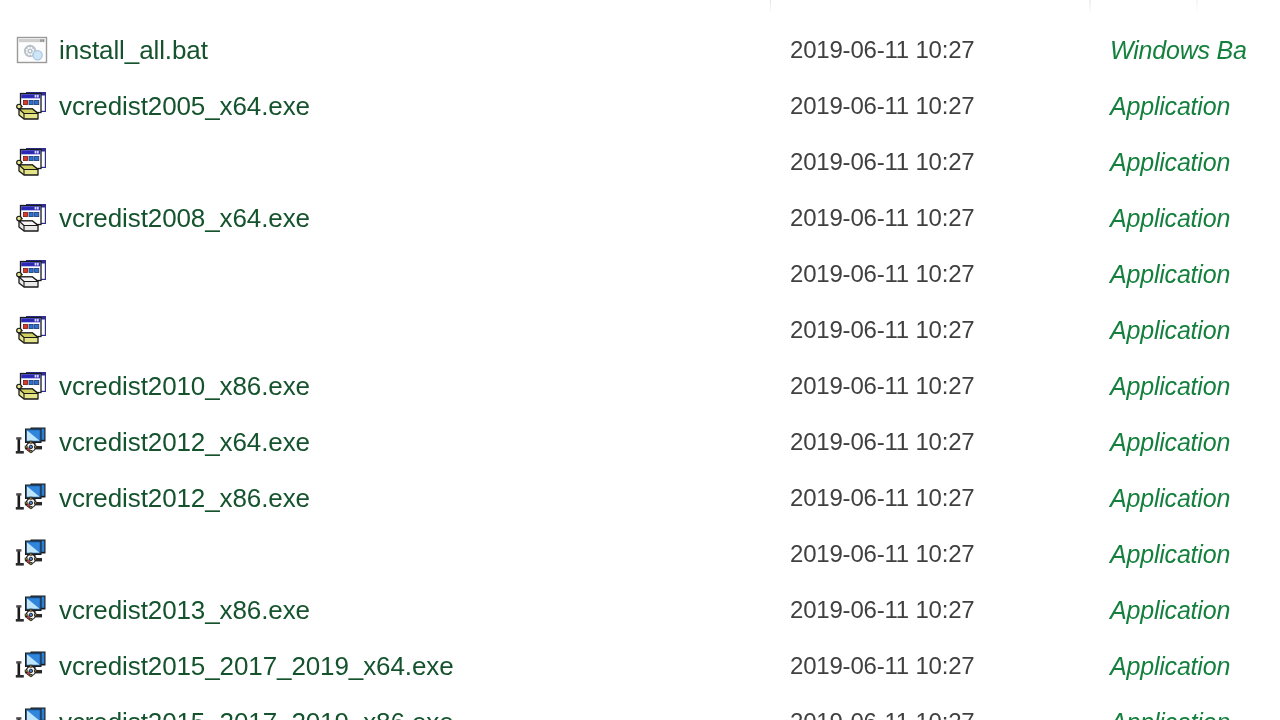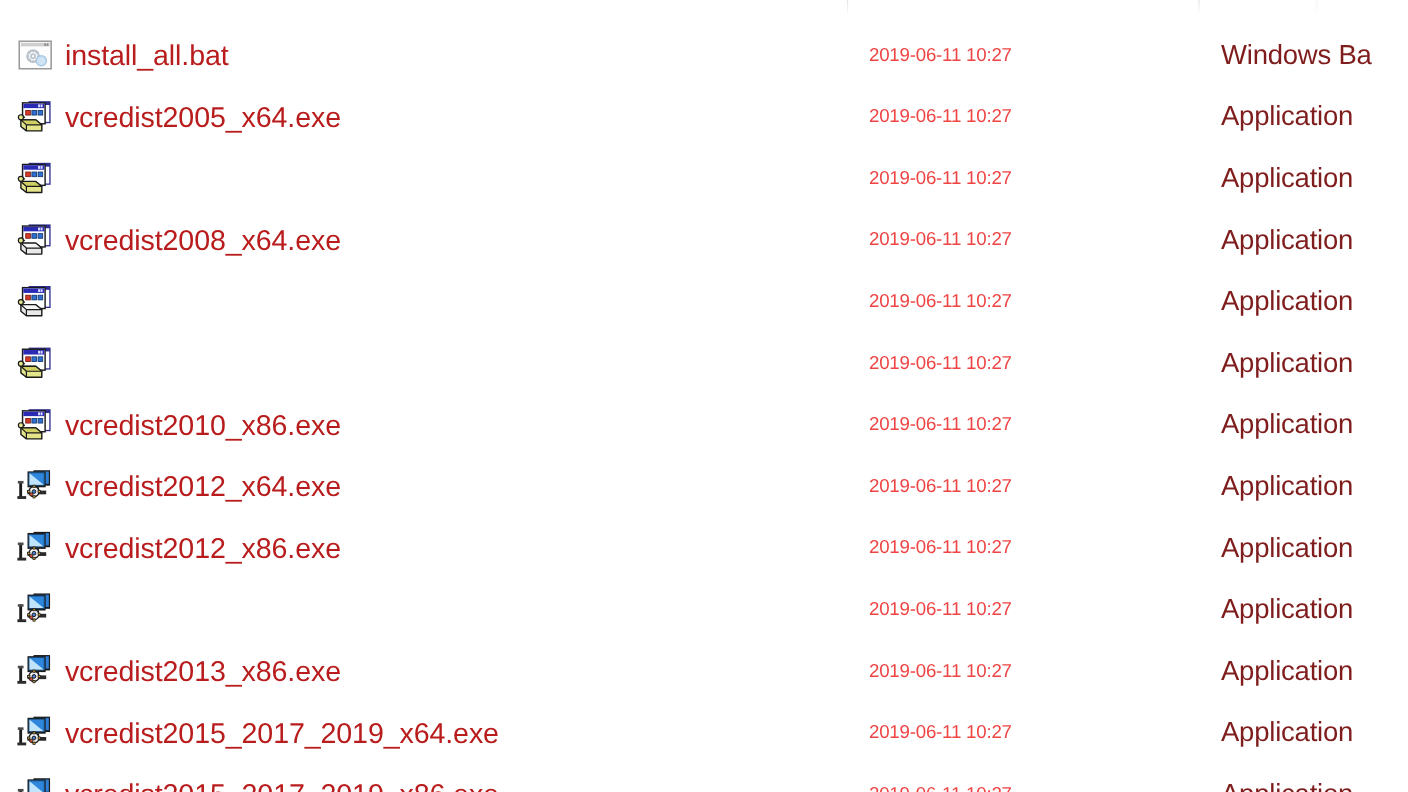--- a/index.html
+++ b/index.html
@@ -69,57 +69,58 @@
     height: 34px;
     margin-left: 15px;
     flex: 0 0 auto;
   }
   .icon-wrap svg { display: block; }
 
   .name-text {
     margin-left: 10px;
     font-size: 26px;
     line-height: 30px;
-    color: #b91c1c;
+    color: #14532d;
     letter-spacing: -0.1px;
     white-space: nowrap;
   }
 
   
   .cell-date {
     position: absolute;
     left: 790px;
     top: 0;
     height: 56px;
     display: flex;
     align-items: center;
   }
   .date-text {
-    font-size: 17px;
+    font-size: 24px;
     line-height: 30px;
-    color: #ef4444;
+    color: #404040;
     white-space: nowrap;
     letter-spacing: -0.2px;
   }
 
   
   .cell-type {
     position: absolute;
     left: 1110px;
     top: 0;
     height: 56px;
     display: flex;
     align-items: center;
   }
   .type-text {
     font-size: 25px;
     line-height: 30px;
-    color: #7f1d1d;
+    color: #15803d;
     white-space: nowrap;
     letter-spacing: -0.2px;
+    font-style: italic;
   }
 </style>
 </head>
 <body>
 
 <div id="explorer">
 
   <div class="col-divider" style="left:770px;"></div>
   <div class="col-divider smudge" style="left:1089px;"></div>
   <div class="col-divider smudge" style="left:1196px; opacity:.55;"></div>

